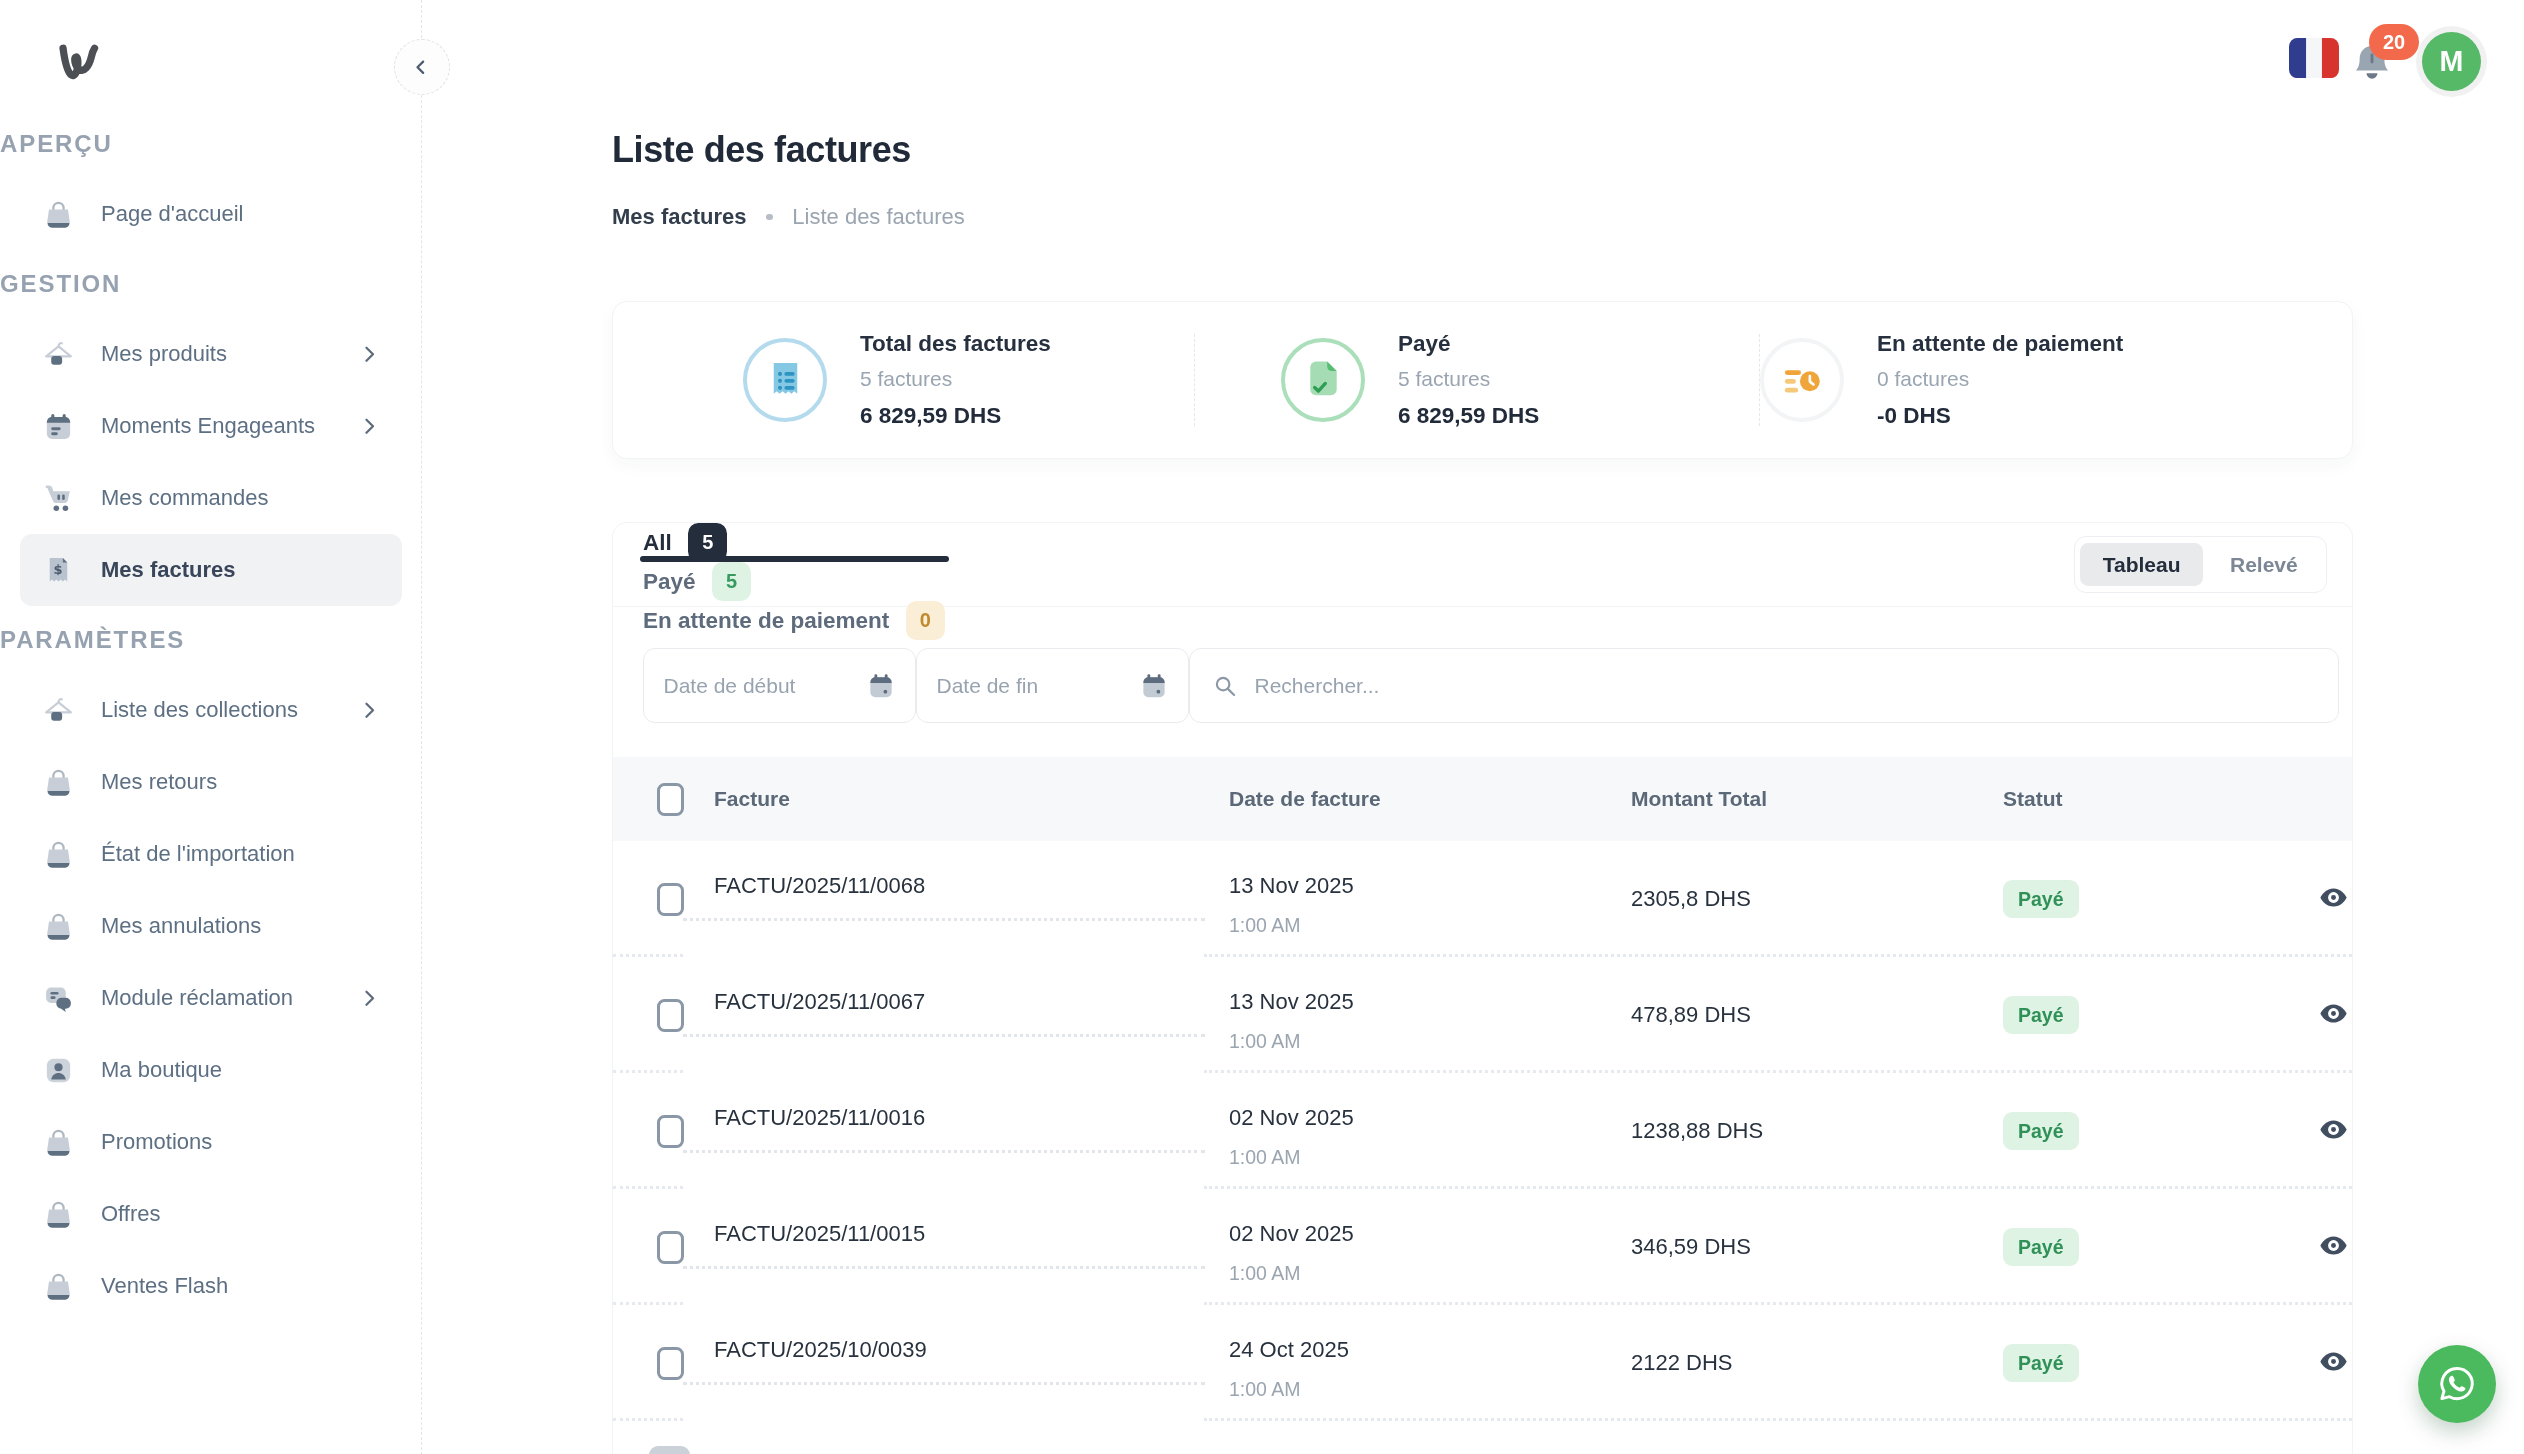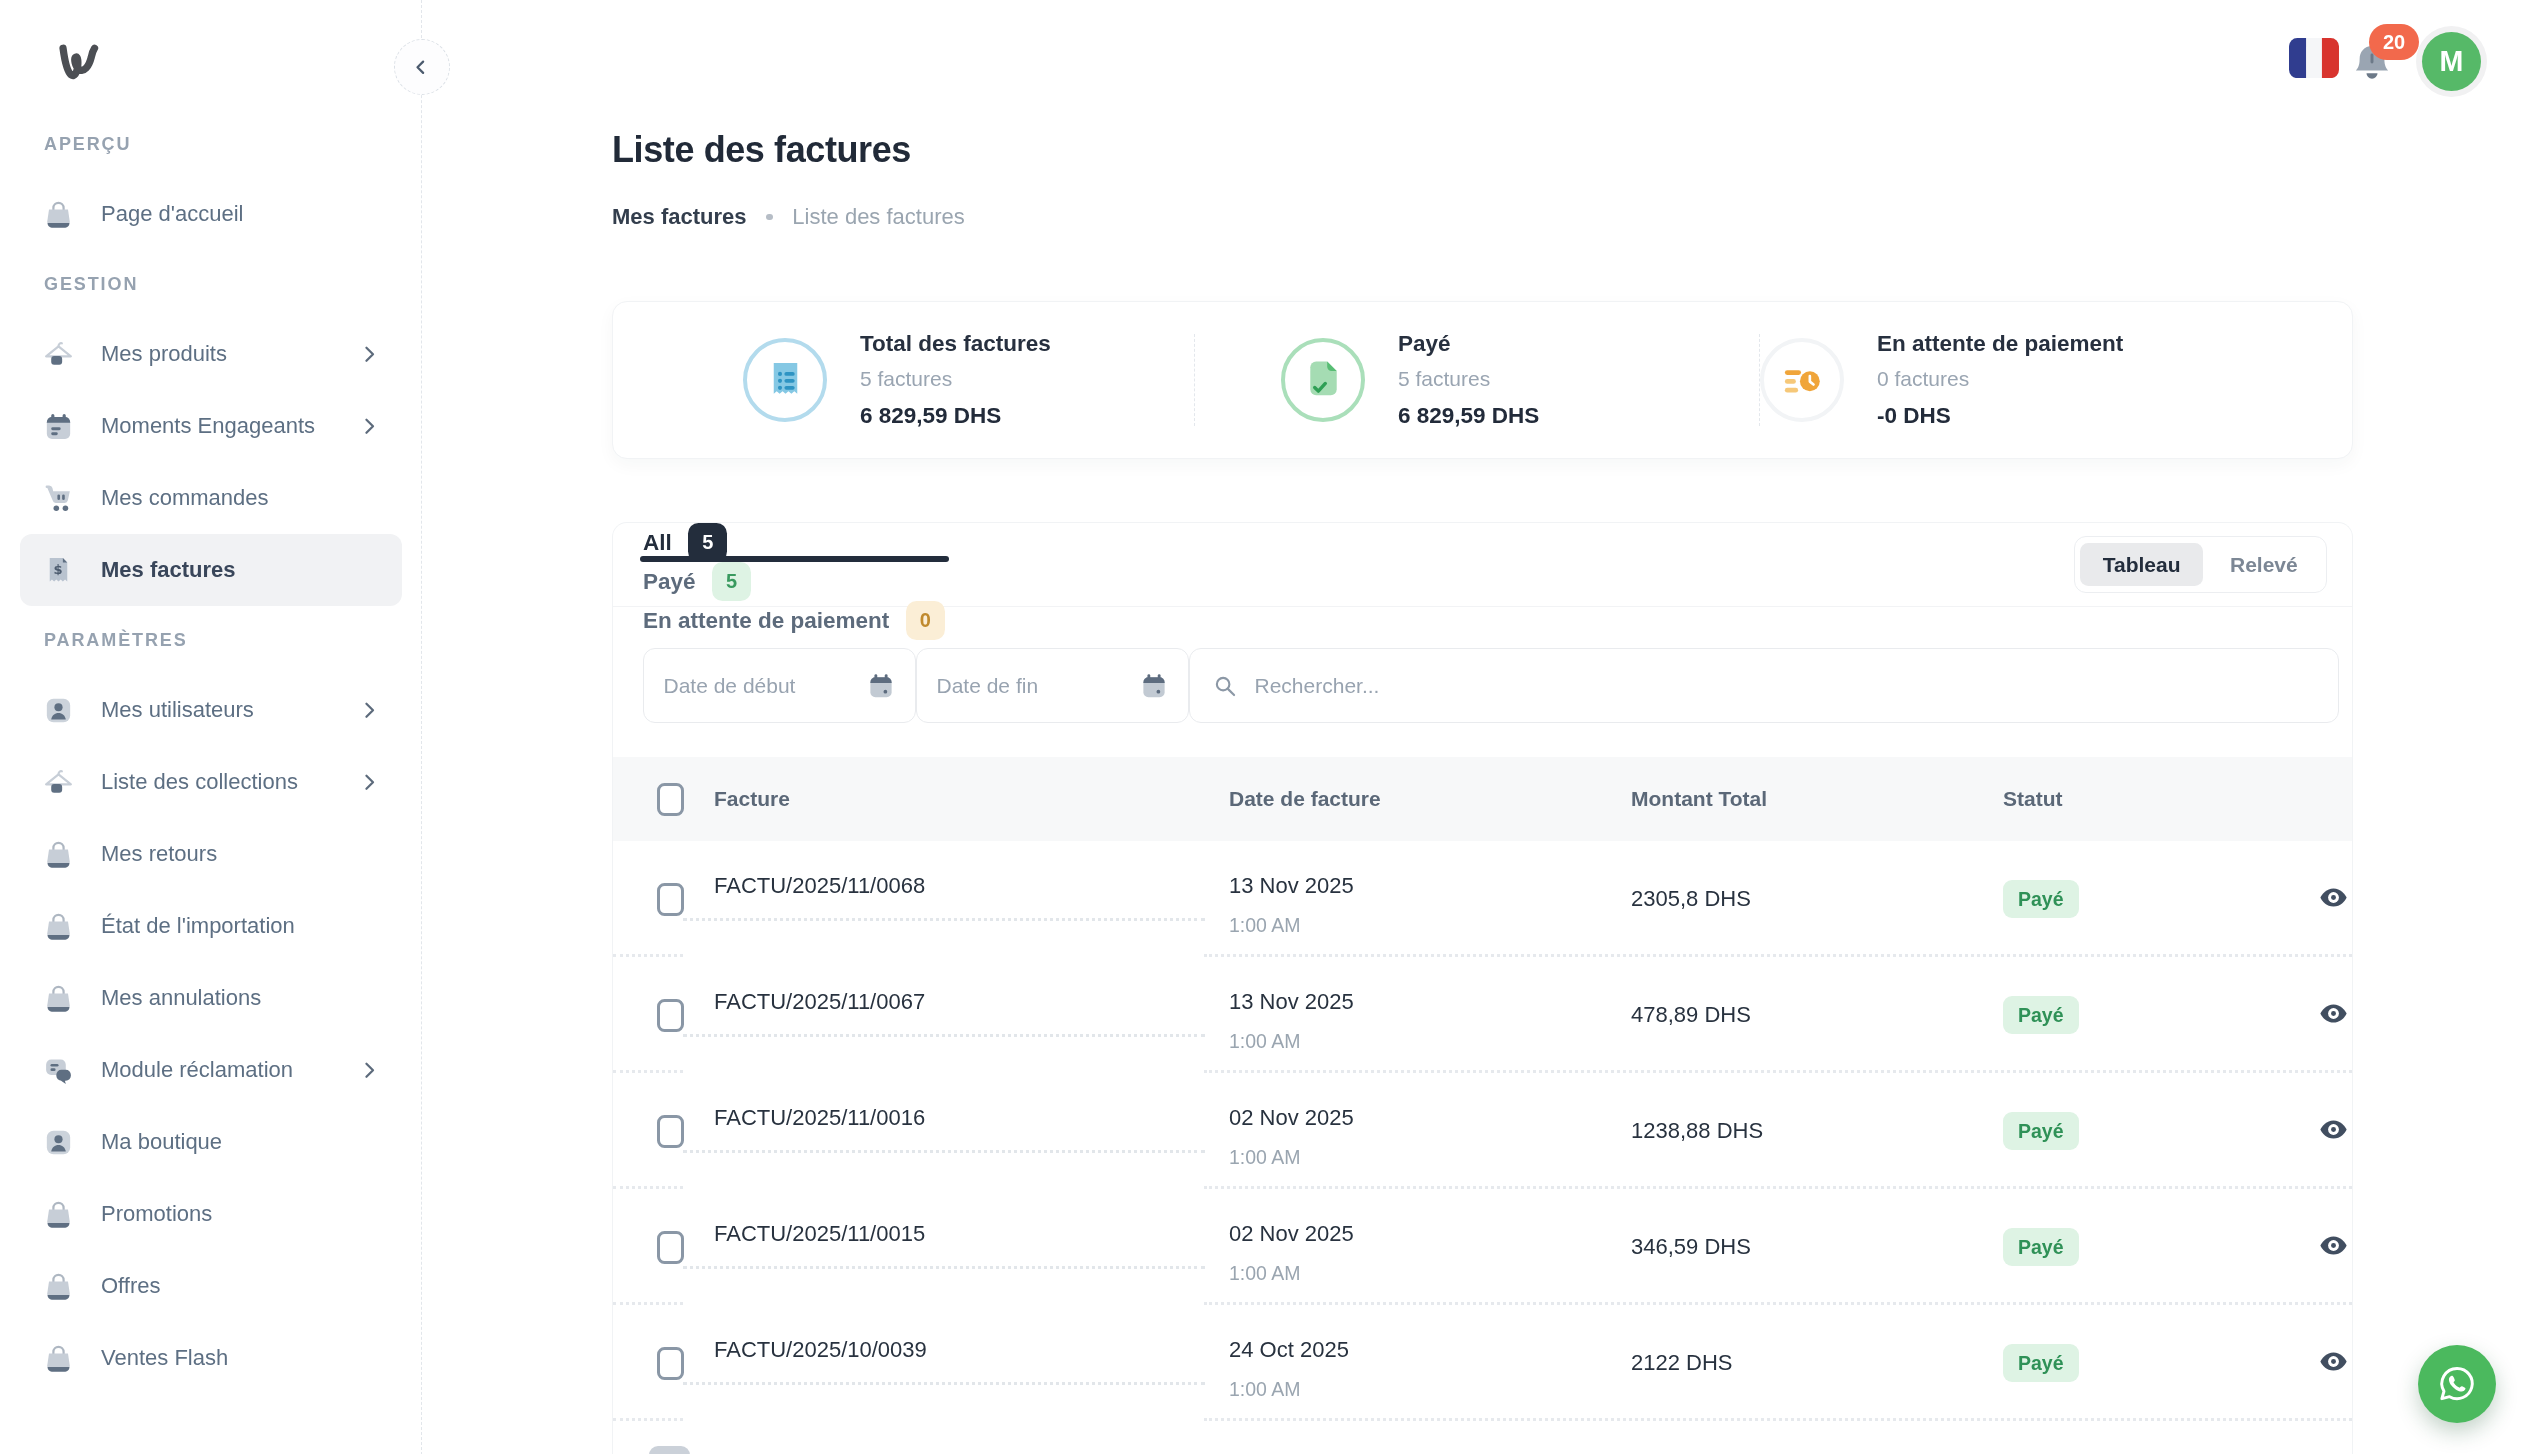--- a/index.html
+++ b/index.html
@@ -9,21 +9,21 @@
 
   
   .sidebar { position:absolute; left:0; top:0; bottom:0; width:422px; background:#fff;
              border-right:1.5px dashed #e2e6eb; z-index:4; }
   .logo { position:absolute; left:59px; top:41px; width:42px; height:45px; }
   .collapse-btn { position:absolute; right:-28.6px; top:39px; width:56px; height:56px; border-radius:50%;
                   background:#fdfdfe; border:1.5px dashed #dbe0e6; display:flex; align-items:center;
                   justify-content:center; cursor:pointer; z-index:6; }
   .collapse-btn svg { width:22.5px; height:22.5px; }
   .sidenav { position:absolute; left:0; right:0; top:110px; }
-  .nav-label { height:68px; display:flex; align-items:center; padding-left:44px; font-size:18px;
+  .nav-label { height:68px; display:flex; align-items:center; font-size:24px;
                font-weight:bold; color:#96a2b0; letter-spacing:1.9px; }
   .nav-item { height:72px; margin:0 19.5px; border-radius:12px; display:flex; align-items:center;
               padding:0 21px; gap:25.5px; cursor:pointer; }
   .nav-item.active { background:#f1f2f4; }
   .nav-ic { width:35px; height:35px; flex:0 0 35px; }
   .nav-ic svg { width:35px; height:35px; }
   .nav-text { flex:1; font-size:22px; color:#5d6f83; white-space:nowrap; }
   .nav-item.active .nav-text { color:#39465a; font-weight:bold; }
   .nav-chev { width:22.5px; height:22.5px; }
   .nav-chev svg { width:22.5px; height:22.5px; }
@@ -202,31 +202,20 @@
           <span class="nav-ic"><svg viewBox="0 0 48 48">
               <path d="M12 7h18l6 6v26l-3-2.6-3 2.6-3-2.6-3 2.6-3-2.6-3 2.6-3-2.6-3 2.6z" fill="#b9c3cf"></path>
               <path d="M30 7l6 6h-6z" fill="#5f6f82"></path>
               <text x="17" y="29" font-family="DejaVu Sans,sans-serif" font-size="18" font-weight="bold" fill="#4c5b6e">$</text>
             </svg></span>
           <span class="nav-text">Mes factures</span>
         </div>
         <div class="nav-label">PARAMÈTRES</div>
         <div class="nav-item">
           <span class="nav-ic"><svg viewBox="0 0 48 48">
-              <rect x="8" y="8" width="32" height="32" rx="9" fill="#ccd3db"></rect>
-              <circle cx="24" cy="19.5" r="5.6" fill="#5f6f82"></circle>
-              <path d="M14 36.5c1-6 5-9 10-9s9 3 10 9z" fill="#5f6f82"></path>
-            </svg></span>
-          <span class="nav-text">Mes utilisateurs</span>
-          <span class="nav-chev"><svg viewBox="0 0 24 24">
-              <path d="M9 5l7 7-7 7" fill="none" stroke="#5d6b7c" stroke-width="2.4" stroke-linecap="round" stroke-linejoin="round"></path>
-            </svg></span>
-        </div>
-        <div class="nav-item">
-          <span class="nav-ic"><svg viewBox="0 0 48 48">
               <path d="M24 13c0-3.4 2.2-5 4.6-4.4" fill="none" stroke="#c7ced7" stroke-width="3" stroke-linecap="round"></path>
               <path d="M24 13L7 26.5h34z" fill="none" stroke="#c7ced7" stroke-width="3" stroke-linejoin="round"></path>
               <rect x="14" y="26" width="15" height="12" rx="4" fill="#5f6f82"></rect>
             </svg></span>
           <span class="nav-text">Liste des collections</span>
           <span class="nav-chev"><svg viewBox="0 0 24 24">
               <path d="M9 5l7 7-7 7" fill="none" stroke="#5d6b7c" stroke-width="2.4" stroke-linecap="round" stroke-linejoin="round"></path>
             </svg></span>
         </div>
         <div class="nav-item">

